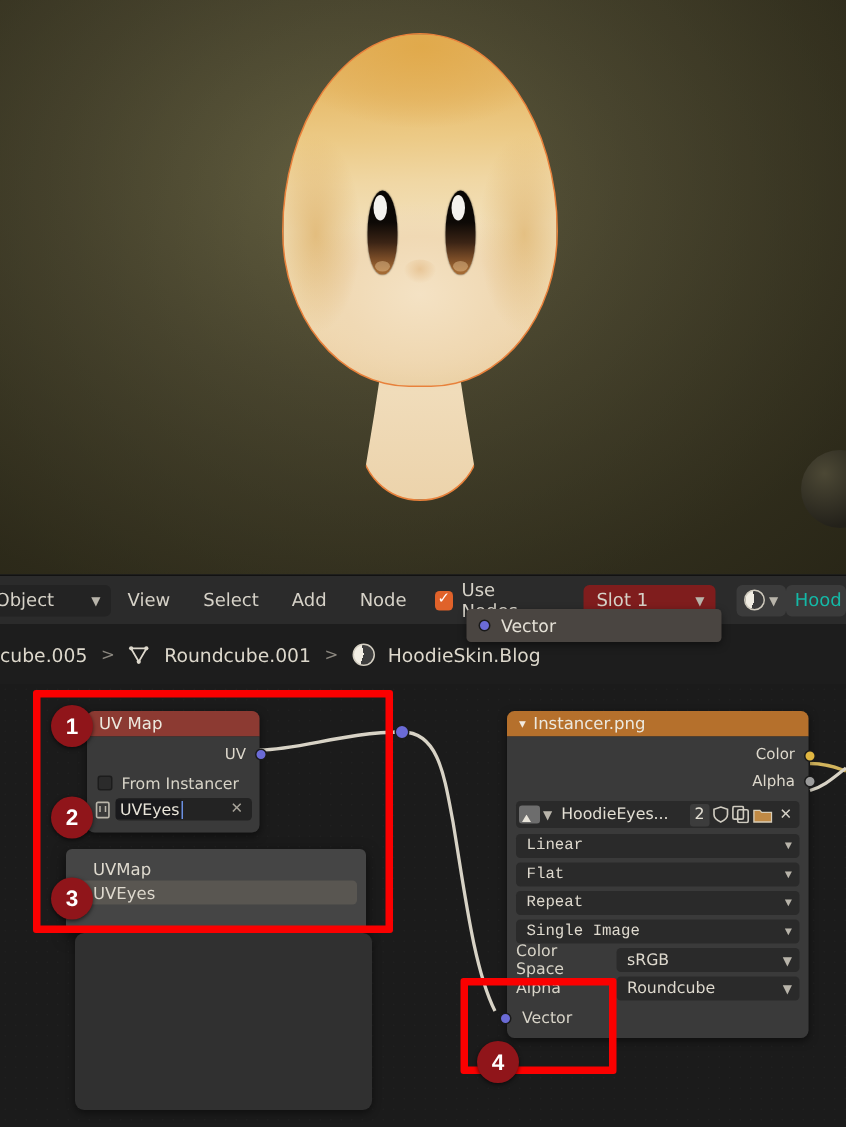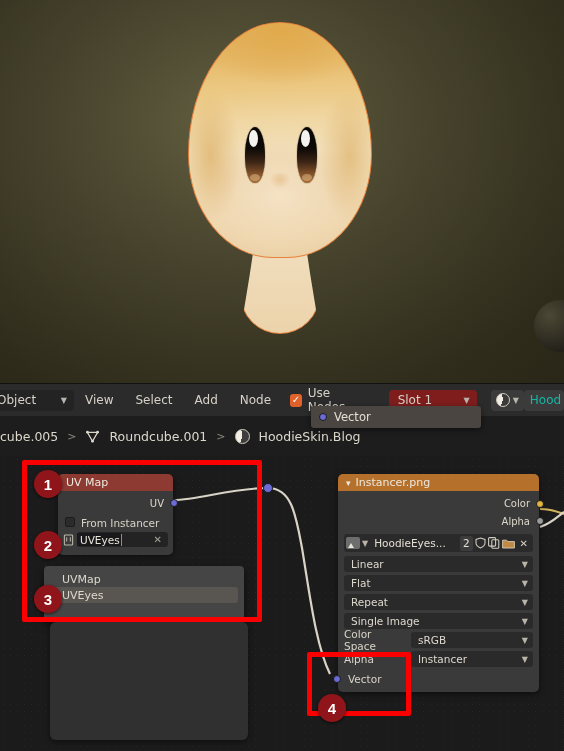--- a/index.html
+++ b/index.html
@@ -222,21 +222,21 @@
   .tb-btn{ display:flex; align-items:center; justify-content:center;
            height:15px; color:#d6d2c8; font-size:10px; }
   .tb-imgicon{ width:14px;height:12px;background:#6d6d6d;border-radius:2px;position:relative;overflow:hidden; }
   .tb-imgicon:after{ content:""; position:absolute; left:2px; bottom:1px; width:6px;height:5px;
                      background:#e8e4da; clip-path:polygon(0 100%,50% 0,100% 100%); }
   .tb-name{ flex:1; font-size:10.5px; color:#e3dfd4; padding-left:4px; white-space:nowrap; overflow:hidden; }
   .tb-count{ font-size:10.5px; color:#e3dfd4; padding:0 3px; background:#3c3c3c; border-radius:2px; height:15px; display:flex;align-items:center;}
   .sel-row{
     margin:3px 6px; height:16px; background:#2a2a2a; border-radius:3px;
     display:flex; align-items:center; justify-content:space-between;
-    padding:0 5px 0 7px; font-size:10.5px; color:#ded9ce;
+    padding:0 5px 0 7px; font-size:10.5px; color:#ded9ce;font-family:Liberation Mono, monospace;
   }
   .lbl-row{ display:flex; align-items:center; gap:5px; margin:3px 6px; height:16px; }
   .lbl-row .lab{ width:62px; font-size:10.5px; color:#d8d4c8; }
   .lbl-row .ctl{
     flex:1; height:16px; background:#2a2a2a; border-radius:3px;
     display:flex; align-items:center; justify-content:space-between;
     padding:0 5px 0 7px; font-size:10.5px; color:#ded9ce;
   }
   .in-row{ position:relative; height:17px; display:flex; align-items:center;
            padding-left:10px; font-size:10.5px; color:#d8d4c8; }
@@ -431,21 +431,21 @@
       <div class="lbl-row">
         <span class="lab">Color Space</span>
         <span class="ctl">
           <span>sRGB</span>
           <span class="caret">▼</span>
         </span>
       </div>
       <div class="lbl-row">
         <span class="lab">Alpha</span>
         <span class="ctl">
-          <span>Instancer</span>
+          <span>Roundcube</span>
           <span class="caret">▼</span>
         </span>
       </div>
 
       <div class="in-row">
         <span class="sock vec left" style="top:5px;"></span>
         <span>Vector</span>
       </div>
     </div>
   </div>

